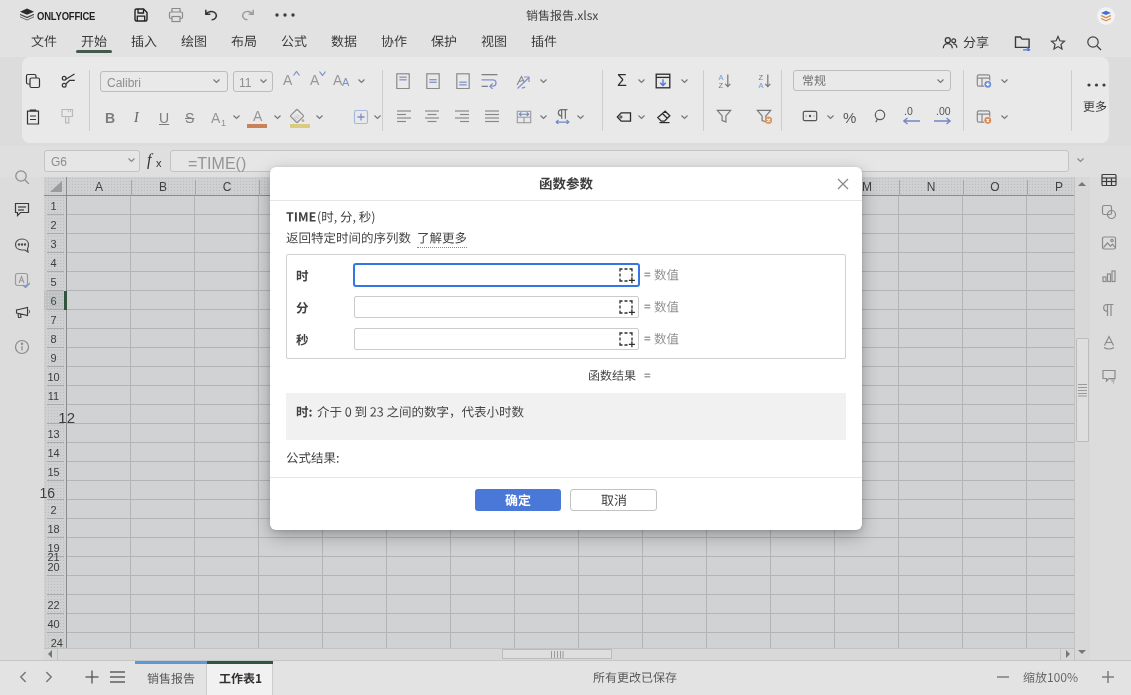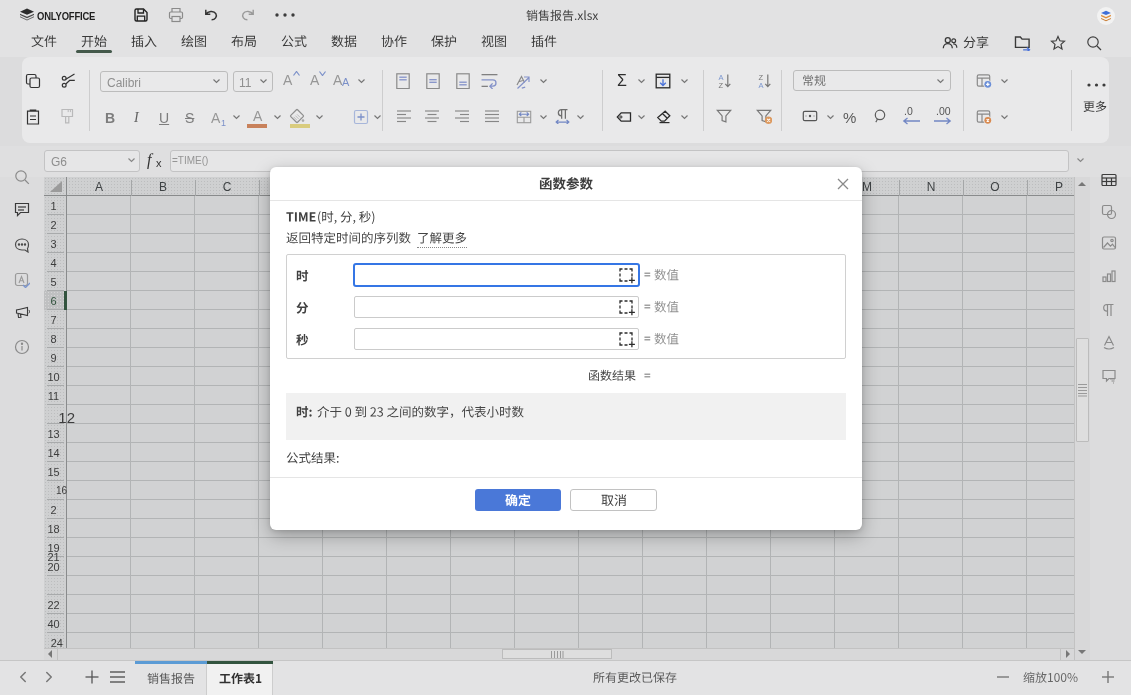--- a/index.html
+++ b/index.html
@@ -8,21 +8,21 @@
 svg{display:block}
 </style></head><body>
 <div class="abs" style="left:0;top:0;width:1131px;height:57px;background:#e2e2e3"></div>
 <div class="abs" style="left:0;top:57px;width:1131px;height:92px;background:#dcdcdd"></div>
 <div class="abs" style="left:22px;top:57px;width:1087px;height:86px;background:#e9e9ea;border-radius:8px"></div>
 <div class="abs" style="left:0;top:149px;width:1131px;height:511px;background:#dcdcdd"></div>
 <div class="abs" style="left:0;top:146px;width:1131px;height:31px;background:#dfdfe0"></div>
 <div class="abs" style="left:44px;top:150px;width:96px;height:22px;background:#e6e6e7;border:1px solid #c3c3c4;border-radius:3px"></div>
 <div class="abs" style="left:170px;top:150px;width:899px;height:22px;background:#e6e6e7;border:1px solid #c3c3c4;border-radius:3px"></div>
 <span class="t" style="left:51px;top:155px;font-size:12px;color:#8e8e8e">G6</span>
-<span class="t" style="left:172px;top:155px;font-size:10px;color:#959595">=TIME()</span>
+<span class="t" style="left:188px;top:155px;font-size:16px;color:#959595">=TIME()</span>
 <span class="t" style="left:147px;top:151px;font-size:16px;font-style:italic;font-family:'Liberation Serif',serif;color:#333">f</span>
 <span class="t" style="left:156px;top:157px;font-size:11px;color:#333">x</span>
 <svg class="abs" style="left:127.5px;top:158px" width="7" height="5" viewBox="0 0 7 5">
     <path d="M0.5 0.5 L3.5 3.5 L6.5 0.5" fill="none" stroke="#888" stroke-width="1.2"></path>
   </svg>
 <svg class="abs" style="left:1076.5px;top:158px" width="7" height="5" viewBox="0 0 7 5">
     <path d="M0.5 0.5 L3.5 3.5 L6.5 0.5" fill="none" stroke="#888" stroke-width="1.2"></path>
   </svg>
 <div class="abs" style="left:44px;top:177px;width:1030px;height:19px;background:#cfd0d1;background-image:radial-gradient(#bcbdbe 0.7px,transparent 0.7px);background-size:3px 3px;border-bottom:1px solid #898b8c"></div>
 <svg class="abs" style="left:48px;top:180px" width="15" height="13" viewBox="0 0 15 13">
@@ -89,21 +89,21 @@
 <span class="t" style="left:44px;top:390px;width:19px;text-align:center;font-size:11px;color:#3d3d3d">11</span>
 <div class="abs" style="left:47px;top:404px;width:17px;height:1px;background:#a8aaab"></div>
 <span class="t" style="left:56px;top:409px;width:19px;text-align:right;font-size:15px;color:#3d3d3d">12</span>
 <div class="abs" style="left:47px;top:423px;width:17px;height:1px;background:#a8aaab"></div>
 <span class="t" style="left:44px;top:428px;width:19px;text-align:center;font-size:11px;color:#3d3d3d">13</span>
 <div class="abs" style="left:47px;top:442px;width:17px;height:1px;background:#a8aaab"></div>
 <span class="t" style="left:44px;top:447px;width:19px;text-align:center;font-size:11px;color:#3d3d3d">14</span>
 <div class="abs" style="left:47px;top:461px;width:17px;height:1px;background:#a8aaab"></div>
 <span class="t" style="left:44px;top:466px;width:19px;text-align:center;font-size:11px;color:#3d3d3d">15</span>
 <div class="abs" style="left:47px;top:480px;width:17px;height:1px;background:#a8aaab"></div>
-<span class="t" style="left:52px;top:485px;width:19px;text-align:center;font-size:10px;color:#3d3d3d">16</span>
+<span class="t" style="left:36px;top:485px;width:19px;text-align:right;font-size:14px;color:#3d3d3d">16</span>
 <div class="abs" style="left:47px;top:499px;width:17px;height:1px;background:#a8aaab"></div>
 <span class="t" style="left:44px;top:504px;width:19px;text-align:center;font-size:11px;color:#3d3d3d">2</span>
 <div class="abs" style="left:47px;top:518px;width:17px;height:1px;background:#a8aaab"></div>
 <span class="t" style="left:44px;top:523px;width:19px;text-align:center;font-size:11px;color:#3d3d3d">18</span>
 <div class="abs" style="left:47px;top:537px;width:17px;height:1px;background:#a8aaab"></div>
 <span class="t" style="left:44px;top:542px;width:19px;text-align:center;font-size:11px;color:#3d3d3d">19</span>
 <div class="abs" style="left:47px;top:556px;width:17px;height:1px;background:#a8aaab"></div>
 <span class="t" style="left:44px;top:561px;width:19px;text-align:center;font-size:11px;color:#3d3d3d">20</span>
 <div class="abs" style="left:47px;top:575px;width:17px;height:1px;background:#a8aaab"></div>
 <span class="t" style="left:44px;top:551px;width:19px;text-align:center;font-size:11px;color:#3d3d3d">21</span>

